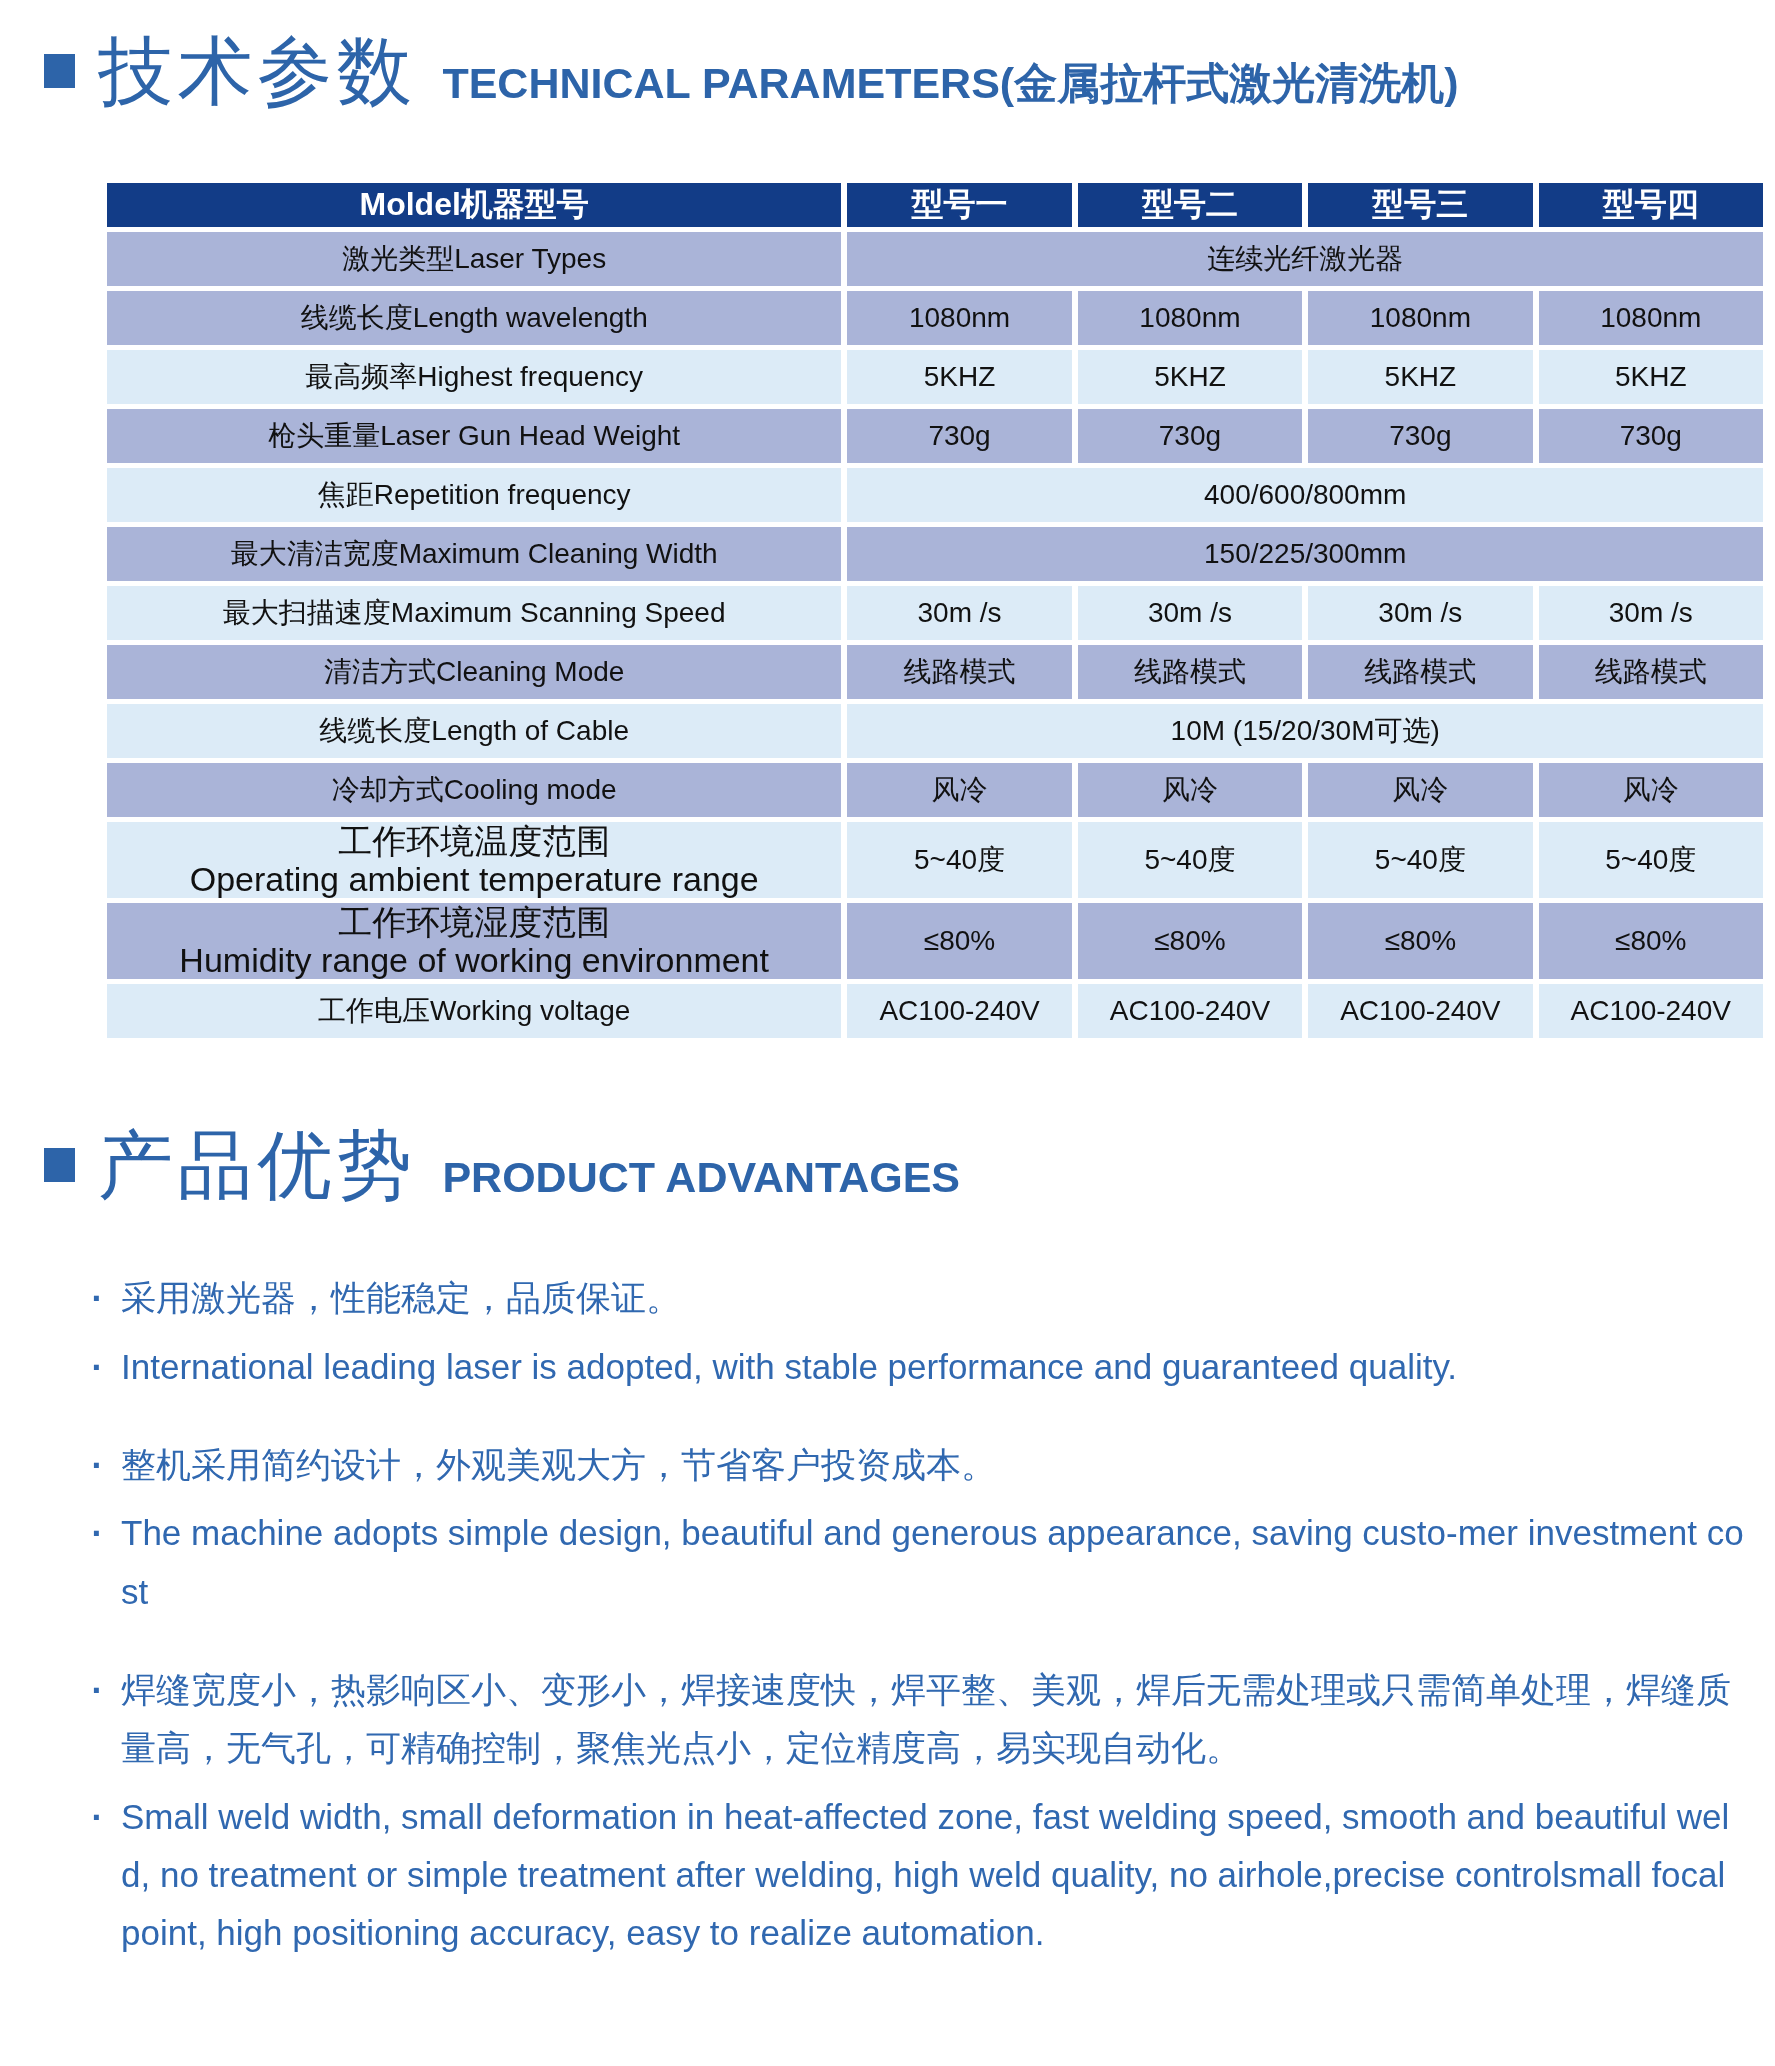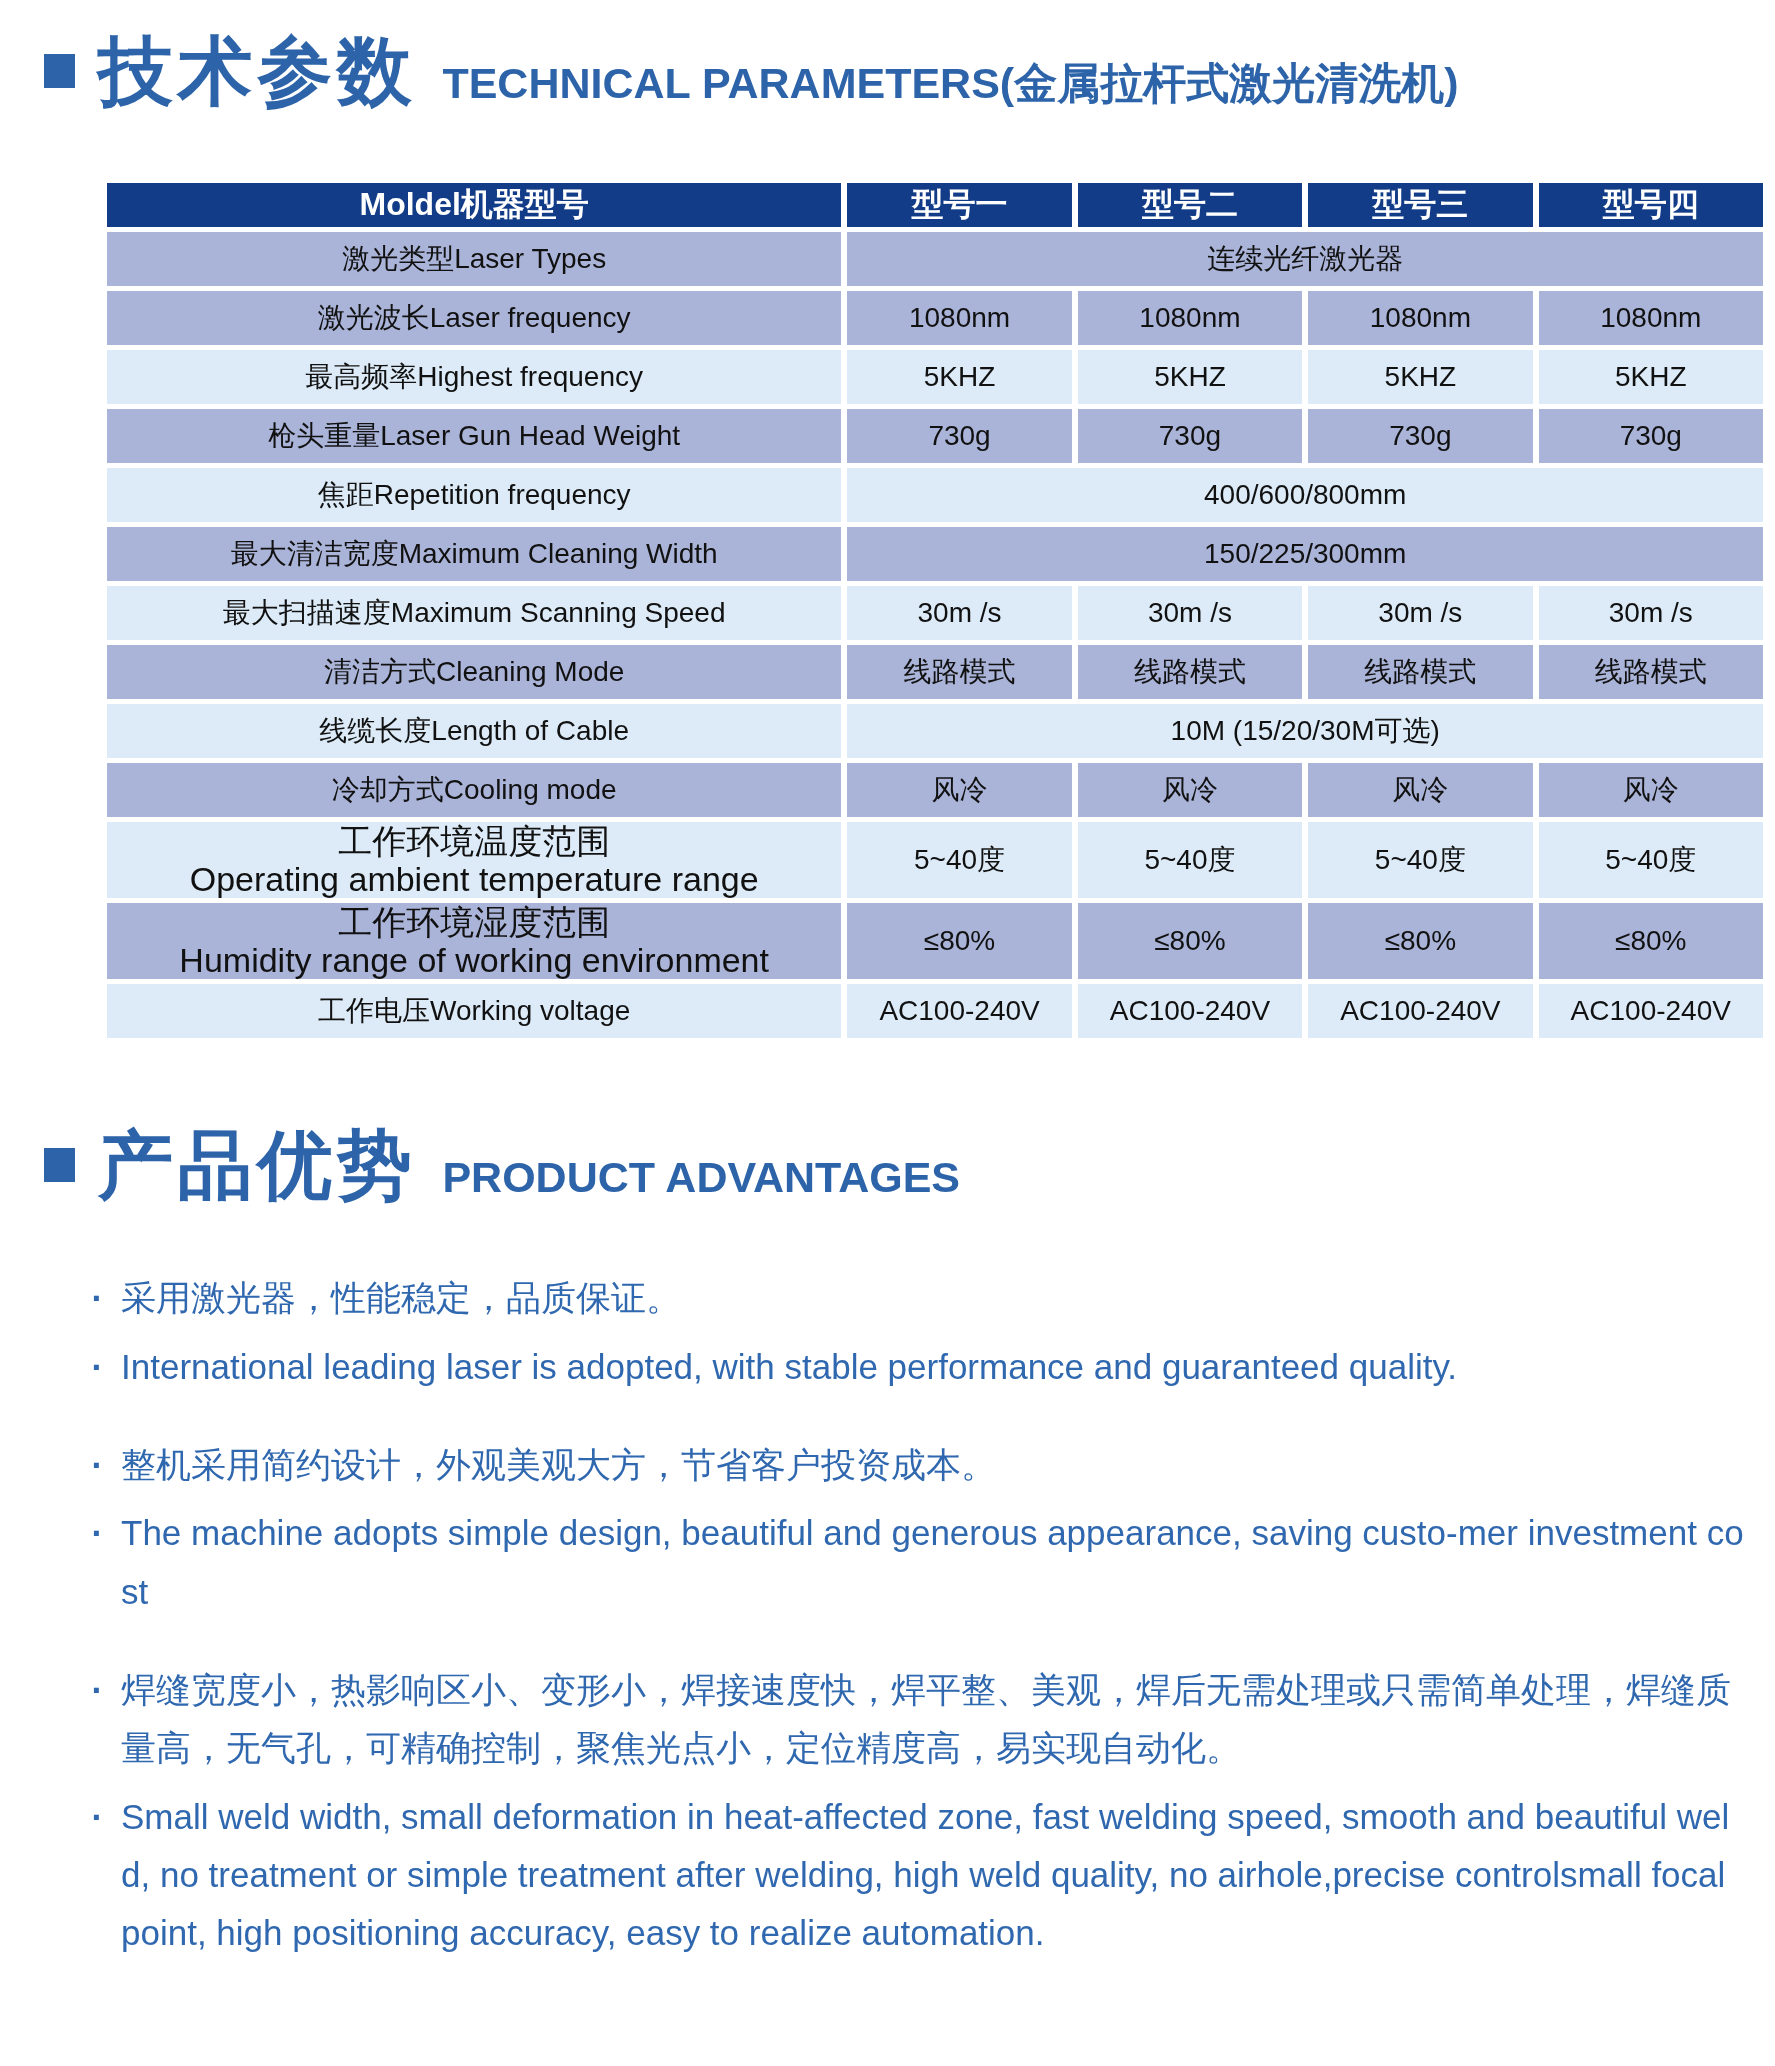--- a/index.html
+++ b/index.html
@@ -18,21 +18,21 @@
     margin:0 0 0 44px;
   }
   .sec-head .sq{
     width:31px;height:34px;
     background:var(--accent,#2d64a9);
     margin-right:23px;
     flex:0 0 auto;
   }
   .sec-head .zh{
     font-size:75px;
-    font-weight:700;
+    font-weight:400;
     color:var(--accent,#2d64a9);
     margin:0;
     letter-spacing:4.6px;
     line-height:1.05;
   }
   .sec-head .en{
     font-size:43px;
     font-weight:600;
     color:var(--accent,#2d64a9);
     margin:0 0 3.1px 26px;
@@ -122,21 +122,21 @@
         <th>型号三</th>
         <th>型号四</th>
       </tr>
   </thead>
   <tbody id="param-body">
       <tr class="purple">
         <td>激光类型Laser Types</td>
         <td colspan="4">连续光纤激光器</td>
       </tr>
       <tr class="purple">
-        <td>激光波长Laser frequency</td>
+        <td>线缆长度Length wavelength</td>
         <td>1080nm</td>
         <td>1080nm</td>
         <td>1080nm</td>
         <td>1080nm</td>
       </tr>
       <tr class="light">
         <td>最高频率Highest frequency</td>
         <td>5KHZ</td>
         <td>5KHZ</td>
         <td>5KHZ</td>

